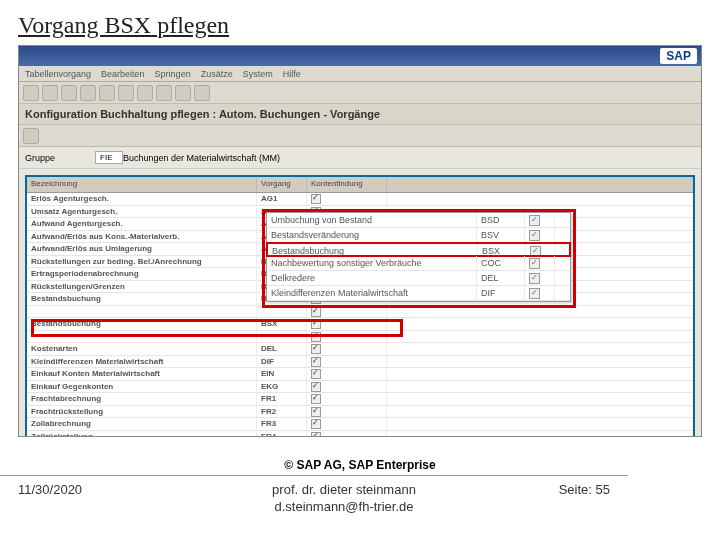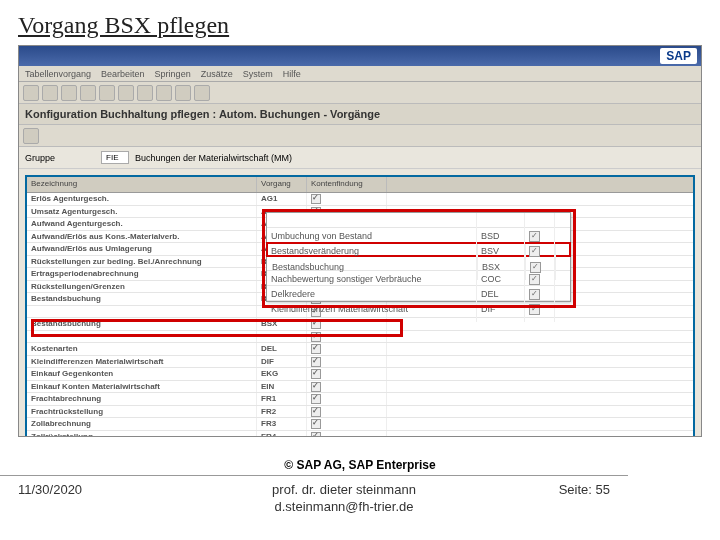--- a/index.html
+++ b/index.html
@@ -79,21 +79,20 @@
     border-bottom:1px solid #bbb;
     padding:4px 6px;
     font-weight:bold;
     font-size:11px;
     color:#333;
   }
   .sap-subhead {
     padding:4px 6px;
     display:flex;
     align-items:center;
-    gap:6px;
     background:#e9e6dd;
     border-bottom:1px solid #ccc;
   }
   .sap-subhead .box {
     background:#fff;
     border:1px solid #aaa;
     padding:1px 4px;
     width:28px;
     display:inline-block;
     font-size:8px;
@@ -168,21 +167,21 @@
     font-size:9px;
     box-shadow:1px 1px 3px rgba(0,0,0,.2);
   }
   .orow {
     display:grid;
     grid-template-columns: 210px 48px 30px;
     border-bottom:1px solid #e5e5e5;
     height:15px;
   }
   .orow div {
-    padding:18px 4px;
+    padding:2px 4px;
     border-right:1px solid #eee;
     color:#555;
     white-space:nowrap;
     overflow:hidden;
   }
   .orow .cb {
     width:11px;height:11px;
     border:1px solid #999;
     background:#eee;
     display:inline-block;
@@ -341,27 +340,27 @@
             <div>Kostenarten</div>
             <div>DEL</div>
             <div><span class="cb"></span></div>
           </div>
           <div class="trow">
             <div>Kleindifferenzen Materialwirtschaft</div>
             <div>DIF</div>
             <div><span class="cb"></span></div>
           </div>
           <div class="trow">
+            <div>Einkauf Konten Materialwirtschaft</div>
+            <div>EIN</div>
+            <div><span class="cb"></span></div>
+          </div>
+          <div class="trow">
             <div>Einkauf Gegenkonten</div>
             <div>EKG</div>
-            <div><span class="cb"></span></div>
-          </div>
-          <div class="trow">
-            <div>Einkauf Konten Materialwirtschaft</div>
-            <div>EIN</div>
             <div><span class="cb"></span></div>
           </div>
           <div class="trow">
             <div>Frachtabrechnung</div>
             <div>FR1</div>
             <div><span class="cb"></span></div>
           </div>
           <div class="trow">
             <div>Frachtrückstellung</div>
             <div>FR2</div>

